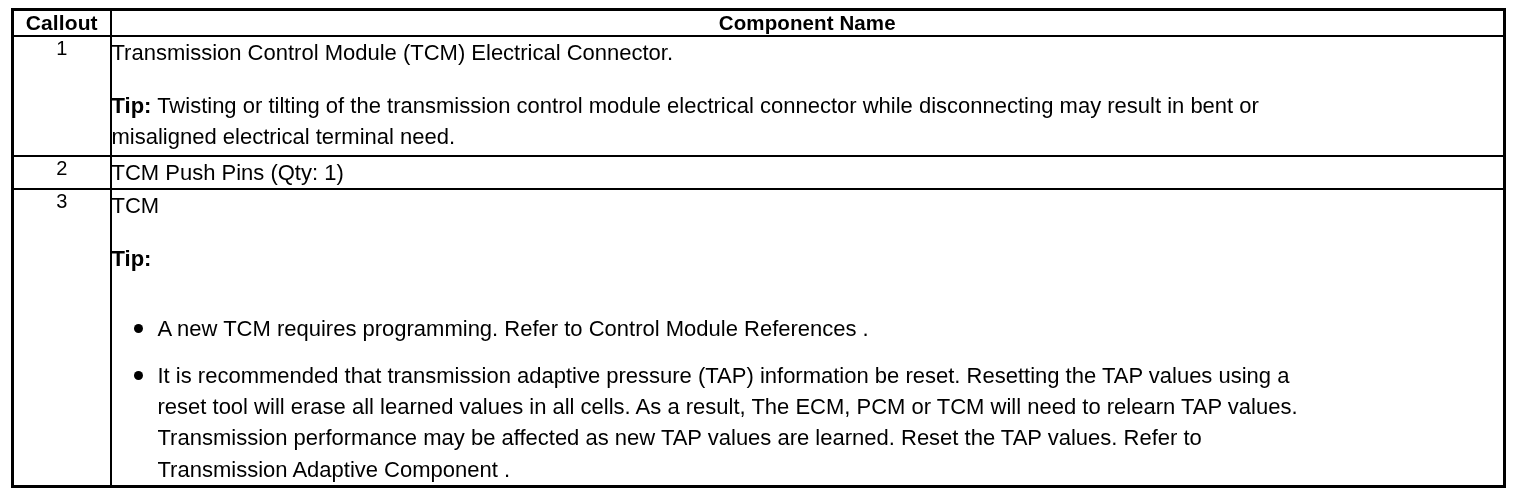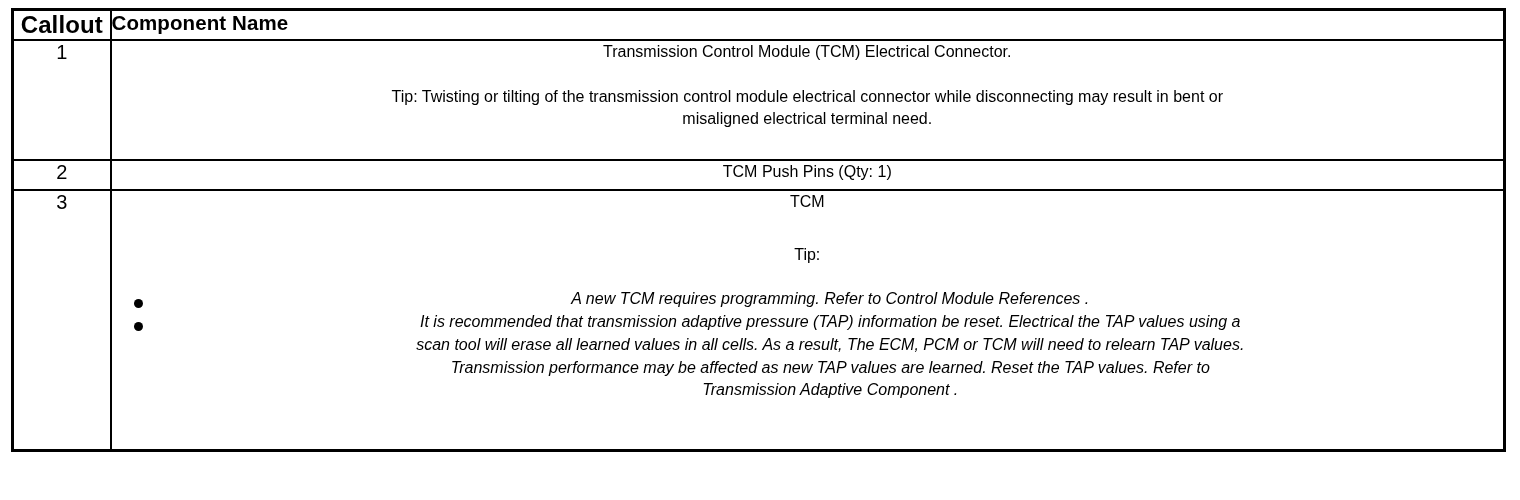--- a/index.html
+++ b/index.html
@@ -31,63 +31,60 @@
   table.component-table th {
     border: 2px solid #000;
     vertical-align: top;
     padding: 0;
   }
   col.callout-col { width: 98px; }
 
   th.header-cell {
     font-size: 20.5px;
     font-weight: bold;
-    text-align: left;
+    text-align: center;
     padding: 6px 0 7px 0;
     letter-spacing: 0.1px;
   }
   th.header-callout {
-    font-size: 24px;
+    font-size: 21px;
     font-weight: bold;
     text-align: center;
     padding: 6px 0 7px 0;
     letter-spacing: 0.1px;
   }
 
   td.callout-cell {
     text-align: center;
     vertical-align: middle;
     font-size: 20px;
   }
   td.body-cell {
     padding: 7px 8px 8px 9px;
-    font-size: 16px;
+    font-size: 22px;
     line-height: 1.42;
-    text-align: center;
   }
   .line {
     white-space: nowrap;
   }
   .spacer-line {
     height: 22px;
   }
   .bold {
-    font-weight: normal;
-    margin-top: 8px;
+    font-weight: bold;
   }
   ul.tip-list {
     list-style: none;
     margin: 0;
     padding: 0;
   }
   ul.tip-list > li {
     position: relative;
     padding-left: 46px;
-    margin: 0 0 0 0;
-    font-style: italic;
+    margin: 16px 0 0 0;
   }
   ul.tip-list > li::before {
     content: "";
     position: absolute;
     left: 22px;
     top: 11px;
     width: 9px;
     height: 9px;
     background: #000;
     border-radius: 50%;
@@ -135,22 +132,22 @@
         <td class="body-cell row3-cell">
           <div class="line">TCM</div>
           <div class="spacer-line"></div>
           <div class="line bold">Tip:</div>
           <div class="spacer-line"></div>
           <ul class="tip-list">
             <li>
               <div class="line">A new TCM requires programming. Refer to Control Module References .</div>
             </li>
             <li>
-              <div class="line">It is recommended that transmission adaptive pressure (TAP) information be reset. Electrical the TAP values using a</div>
-              <div class="line">scan tool will erase all learned values in all cells. As a result, The ECM, PCM or TCM will need to relearn TAP values.</div>
+              <div class="line">It is recommended that transmission adaptive pressure (TAP) information be reset. Resetting the TAP values using a</div>
+              <div class="line">reset tool will erase all learned values in all cells. As a result, The ECM, PCM or TCM will need to relearn TAP values.</div>
               <div class="line">Transmission performance may be affected as new TAP values are learned. Reset the TAP values. Refer to</div>
               <div class="line">Transmission Adaptive Component .</div>
             </li>
           </ul>
         </td>
       </tr>
 
     </tbody>
   </table>
 </div>

